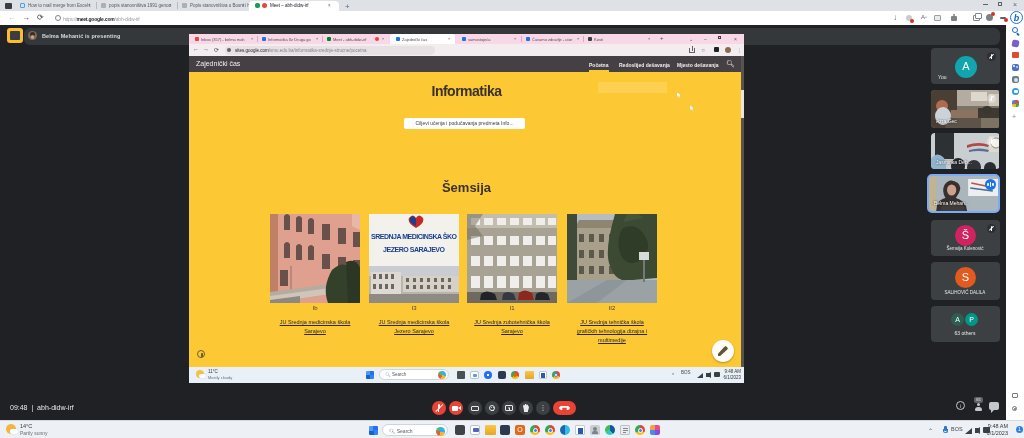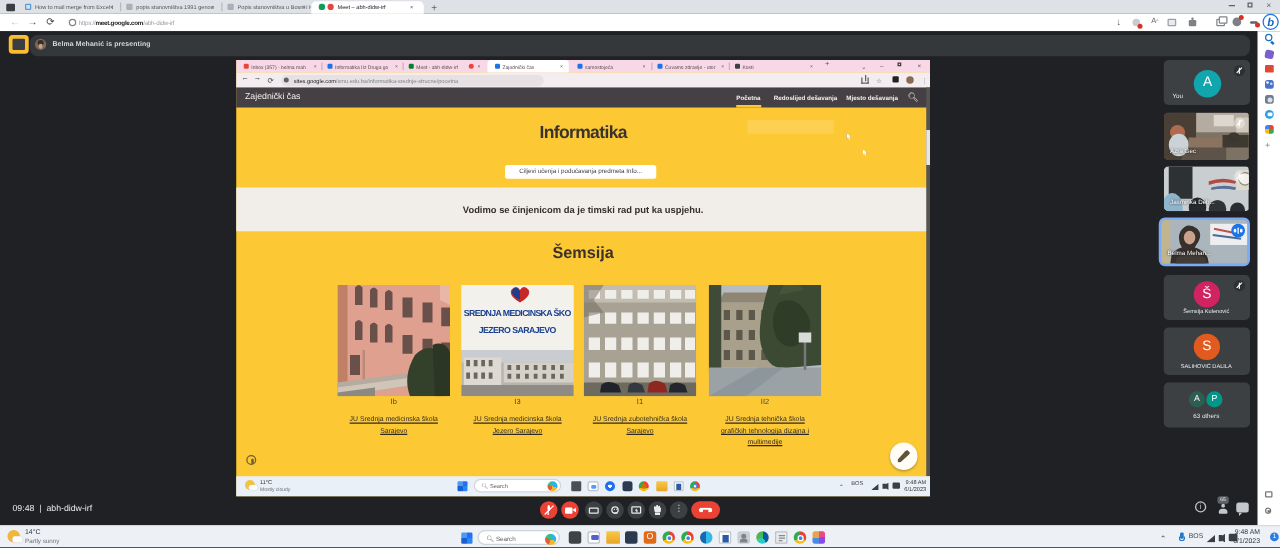--- a/index.html
+++ b/index.html
@@ -64,21 +64,21 @@
 <div class="abs" style="left:7px;top:28px;width:16px;height:15px;background:#fbbc31;border-radius:3px;">
     <span style="position:absolute;left:3px;top:3px;width:10px;height:9px;background:#3a3d42;border-radius:1px;"></span>
   </div>
 <div class="abs" style="left:24px;top:28px;width:976px;height:17px;background:#35383b;border-radius:6px;"></div>
 <div class="abs" style="left:28px;top:31px;width:9px;height:9px;background:#7d6856;border-radius:50%;">
     <span style="position:absolute;left:2px;top:1px;width:5px;height:4px;background:#3a2d25;border-radius:50% 50% 40% 40%;"></span>
     <span style="position:absolute;left:2.8px;top:3.5px;width:3.4px;height:4px;background:#c9a188;border-radius:50%;"></span>
   </div>
 <div class="abs" style="left:42px;top:33px;color:#d8dadd;font-size:5.5px;font-weight:bold;letter-spacing:0.1px;">Belma Mehanić is presenting</div>
 
-<div class="abs" id="shared" style="left:189px;top:48px;width:555px;height:349px;background:#fcc934;">
+<div class="abs" id="shared" style="left:189px;top:34px;width:555px;height:349px;background:#fcc934;">
   <div class="abs" style="left:0;top:0;width:555px;height:10px;background:#f8d8e6;font-size:4px;color:#5a4c52;">
     <div class="abs" style="left:6px;top:3px;width:4px;height:4px;background:#e8453c;border-radius:1px;"></div>
     <div class="abs" style="left:12px;top:3px;white-space:nowrap;">Inbox (357) - belma mah</div>
     <div class="abs" style="left:62px;top:2px;">×</div>
     <div class="abs" style="left:68px;top:2px;width:1px;height:6px;background:#d8a9c0;"></div>
     <div class="abs" style="left:73px;top:3px;width:4px;height:4px;background:#1a73e8;border-radius:1px;"></div>
     <div class="abs" style="left:79px;top:3px;white-space:nowrap;">Informatika IIz Druga go</div>
     <div class="abs" style="left:127px;top:2px;">×</div>
     <div class="abs" style="left:133px;top:2px;width:1px;height:6px;background:#d8a9c0;"></div>
     <div class="abs" style="left:138px;top:3px;width:4px;height:4px;background:#00832d;border-radius:1px;"></div>
@@ -123,23 +123,20 @@
   <div class="abs" style="left:0;top:22px;width:555px;height:16px;background:#454043;color:#f2efef;">
     <div class="abs" style="left:7px;top:4px;font-size:7px;">Zajednički čas</div>
     <div class="abs" style="left:400px;top:6px;font-size:5px;font-weight:bold;">Početna</div>
     <div class="abs" style="left:400px;top:14px;width:20px;height:2px;background:#fcc934;"></div>
     <div class="abs" style="left:430px;top:6px;font-size:5px;font-weight:bold;">Redoslijed dešavanja</div>
     <div class="abs" style="left:488px;top:6px;font-size:5px;font-weight:bold;">Mjesto dešavanja</div>
     <div class="abs" style="left:537px;top:4px;font-size:7px;">🔍︎</div>
   </div>
   <div class="abs" style="left:0;top:49px;width:555px;height:14px;text-align:center;font-size:14px;font-weight:bold;letter-spacing:-0.5px;color:#3a322d;">Informatika</div>
   <div class="abs" style="left:215px;top:84px;width:121px;height:11px;background:#ffffff;border-radius:2px;text-align:center;font-size:5px;color:#3c4043;line-height:11px;">Ciljevi učenja i podučavanja predmeta Info...</div>
-  <div class="abs" style="left:0;top:102px;width:555px;height:35px;background:#f1ede8;">
-    <div class="abs" style="left:0;top:12.5px;width:555px;text-align:center;font-size:7.5px;font-weight:bold;color:#352f2b;">Vodimo se činjenicom da je timski rad put ka uspjehu.</div>
-  </div>
   <div class="abs" style="left:488px;top:58px;width:4px;height:6px;background:#fcf9f2;clip-path:polygon(0 0,100% 62%,58% 66%,78% 100%,58% 100%,42% 70%,0 83%);box-shadow:0 0 1px #555;"></div>
   <div class="abs" style="left:501px;top:71px;width:4px;height:6px;background:#fcf9f2;clip-path:polygon(0 0,100% 62%,58% 66%,78% 100%,58% 100%,42% 70%,0 83%);box-shadow:0 0 1px #555;"></div>
   <div class="abs" style="left:0;top:146px;width:555px;text-align:center;font-size:13px;font-weight:bold;color:#3a322d;">Šemsija</div>
 
   <svg class="abs" style="left:81px;top:180px;" width="90" height="89" viewBox="0 0 90 89">
     <rect width="90" height="89" fill="#e0a090"></rect>
     <rect width="8" height="89" fill="#c08066"></rect>
     <polygon points="82,0 90,0 90,16 82,12" fill="#e8b7a8"></polygon>
     <g fill="#69504a">
       <path d="M14,2 q3,-4 6,0 l0,14 -6,0z"></path>

